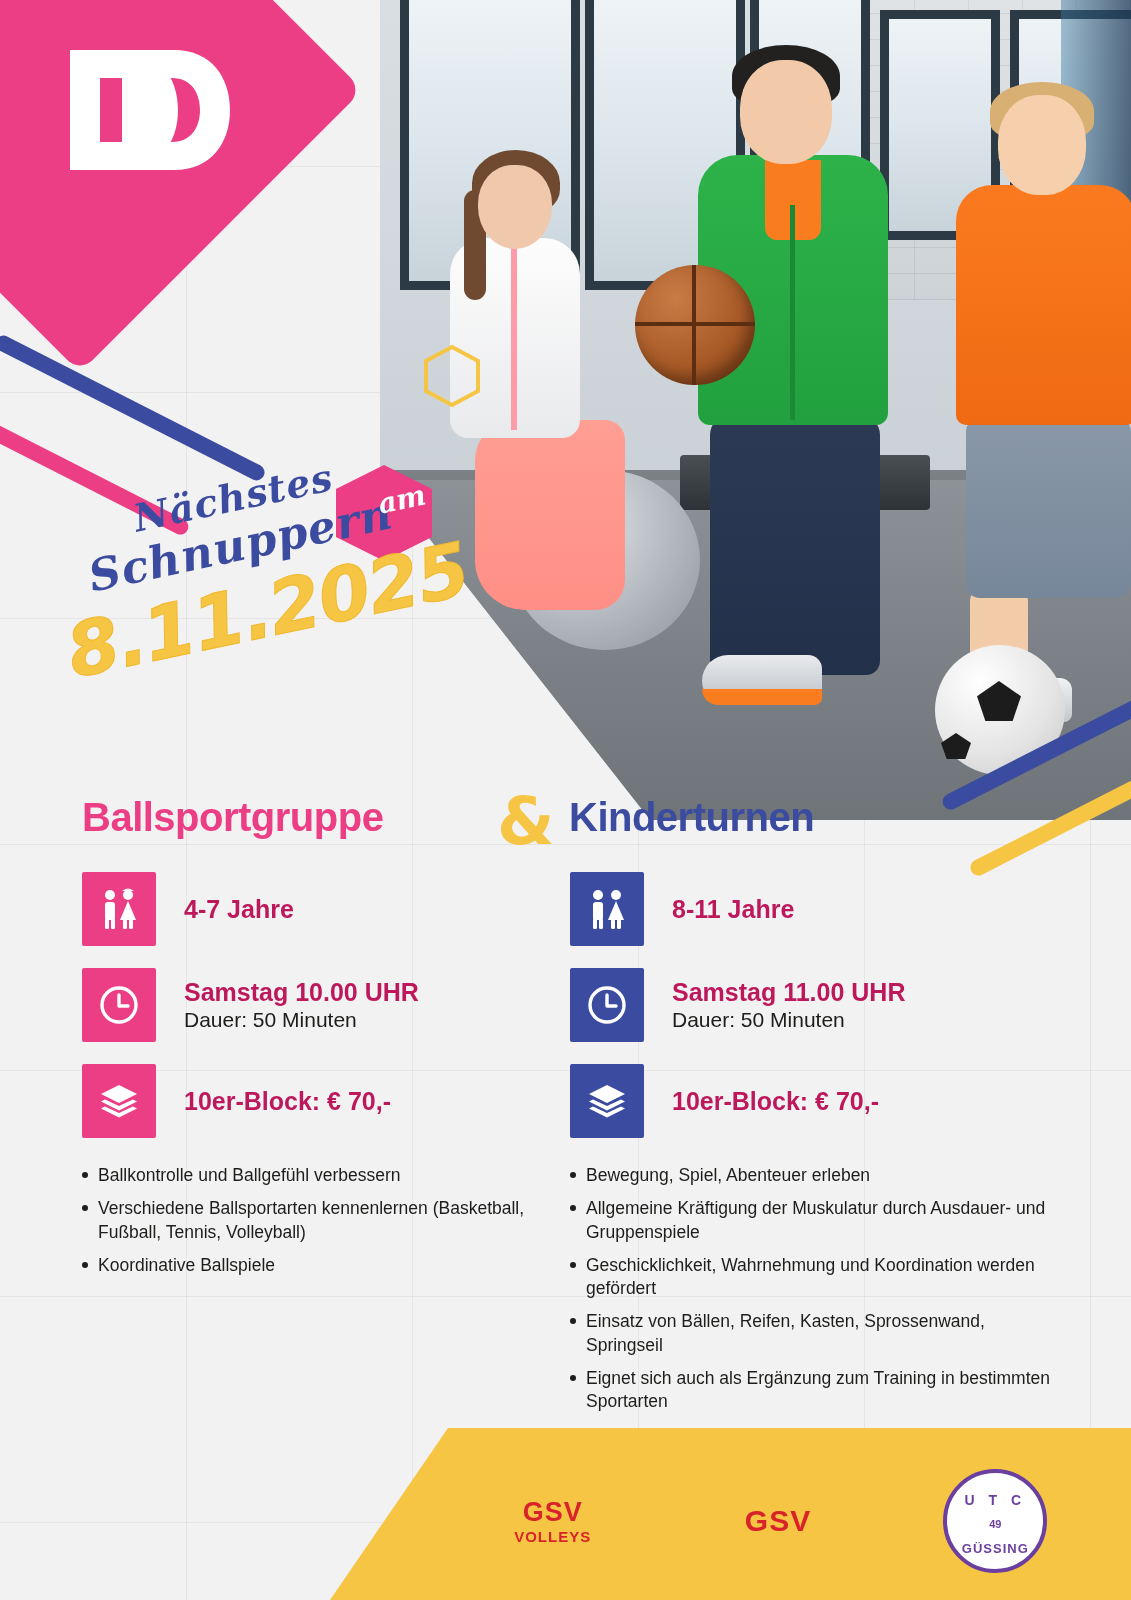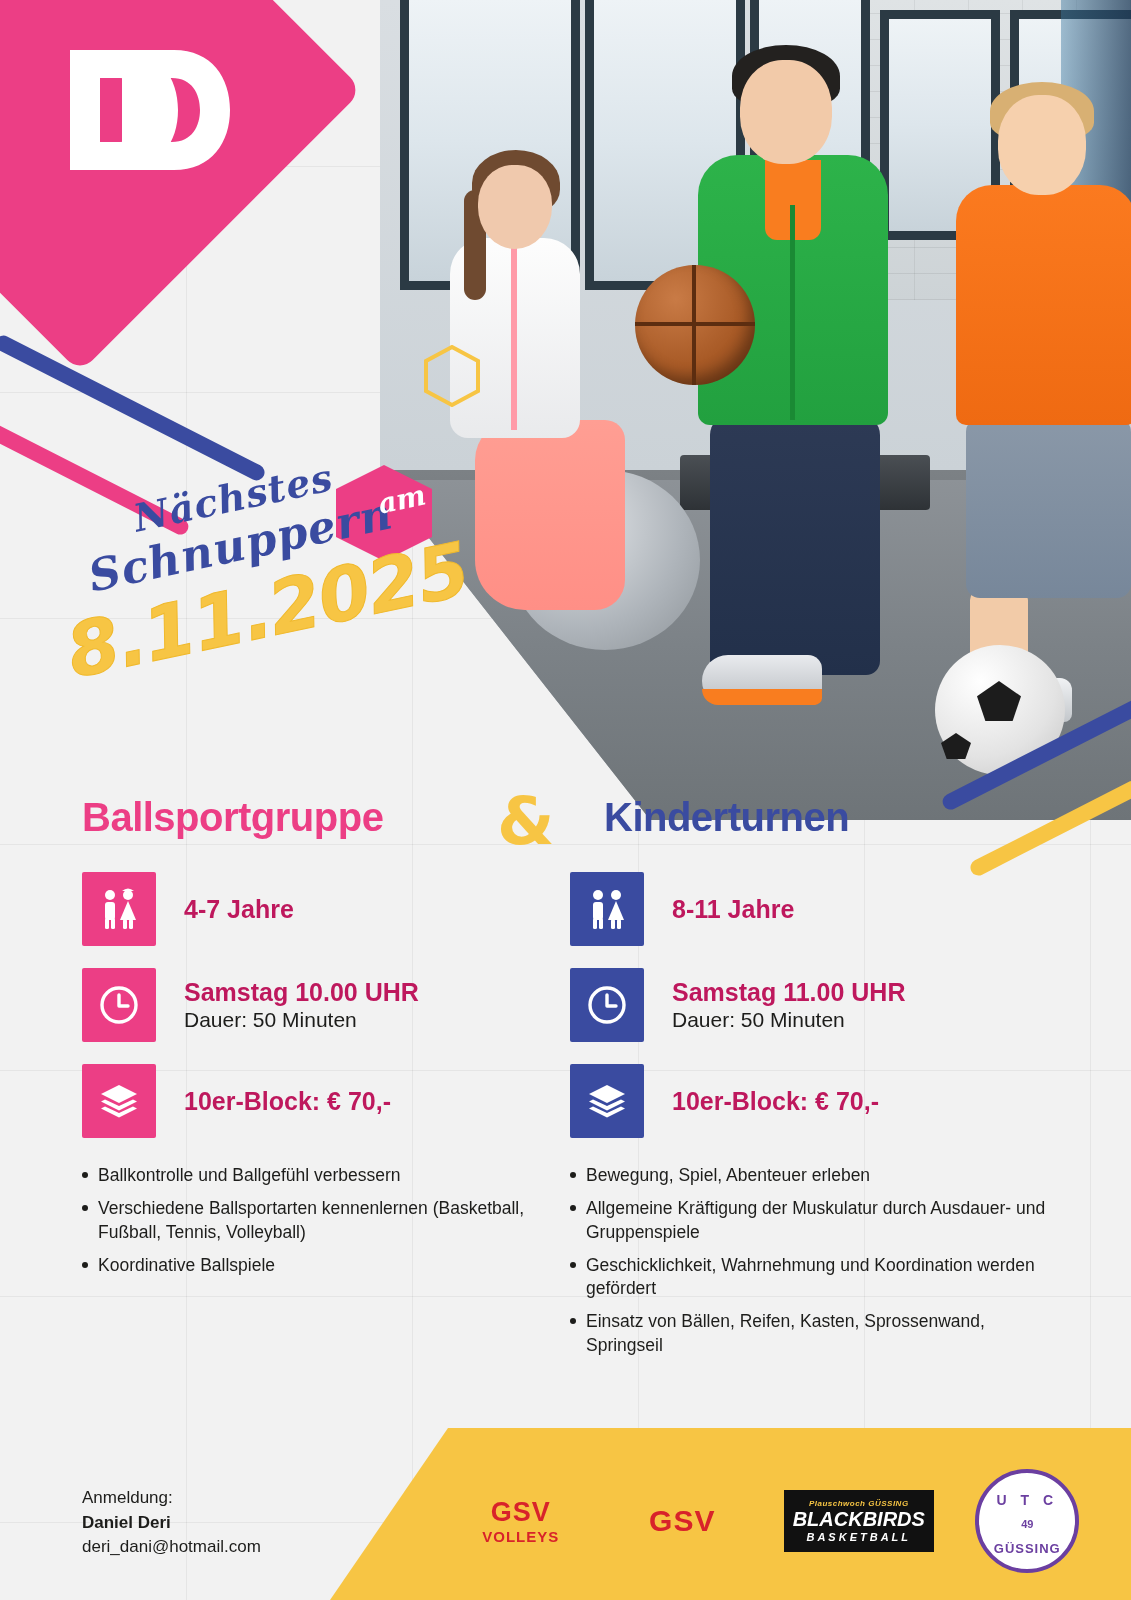--- a/index.html
+++ b/index.html
@@ -284,21 +284,21 @@
     position: absolute; left: 82px; top: 0;
     font-size: 40px; font-weight: bold; color: #ec3e85;
     letter-spacing: -0.5px;
   }
   .h-amp {
     position: absolute; left: 497px; top: -12px;
     font-size: 66px; font-weight: bold; color: #f7c544;
     font-family: "DejaVu Sans", sans-serif;
   }
   .h-right {
-    position: absolute; left: 604px; top: 0;
+    position: absolute; left: 569px; top: 0;
     font-size: 40px; font-weight: bold; color: #3a4ba0;
     letter-spacing: -0.5px;
   }
   
   .col {
     position: absolute;
     top: 872px;
     width: 490px;
   }
   .col-left  { left: 82px; }
@@ -600,44 +600,35 @@
       <div class="info-text">
         <div class="info-title">10er-Block: € 70,-</div>
       </div>
     </div>
 
     <ul class="bullets">
       <li>Bewegung, Spiel, Abenteuer erleben</li>
       <li>Allgemeine Kräftigung der Muskulatur durch Ausdauer- und Gruppenspiele</li>
       <li>Geschicklichkeit, Wahrnehmung und Koordination werden gefördert</li>
       <li>Einsatz von Bällen, Reifen, Kasten, Sprossenwand, Springseil</li>
+      <li>Eignet sich auch als Ergänzung zum Training in bestimmten Sportarten</li>
     </ul>
   </div>
 
 
-  <div class="anmeldung">
-    <div>Anmeldung:</div>
-    <div class="name">Daniel Deri</div>
-    <div>deri_dani@hotmail.com</div>
-  </div>
 
   <div class="footer-band"></div>
   <div class="sponsors">
     <div class="sponsor sp-gsvv">
       <div class="t1">GSV</div>
       <div class="t2">VOLLEYS</div>
     </div>
     <div class="sponsor sp-gsv">
       <div class="t1">GSV</div>
     </div>
-    <div class="sponsor sp-bb">
-      <div class="t0">Plauschwoch GÜSSING</div>
-      <div class="t1">BLACKBIRDS</div>
-      <div class="t2">BASKETBALL</div>
-    </div>
     <div class="sponsor sp-utc">
       <div class="t1">U T C</div>
       <div class="t2">49</div>
       <div class="t3">GÜSSING</div>
     </div>
   </div>
 
 </div>
 
 </body></html>

